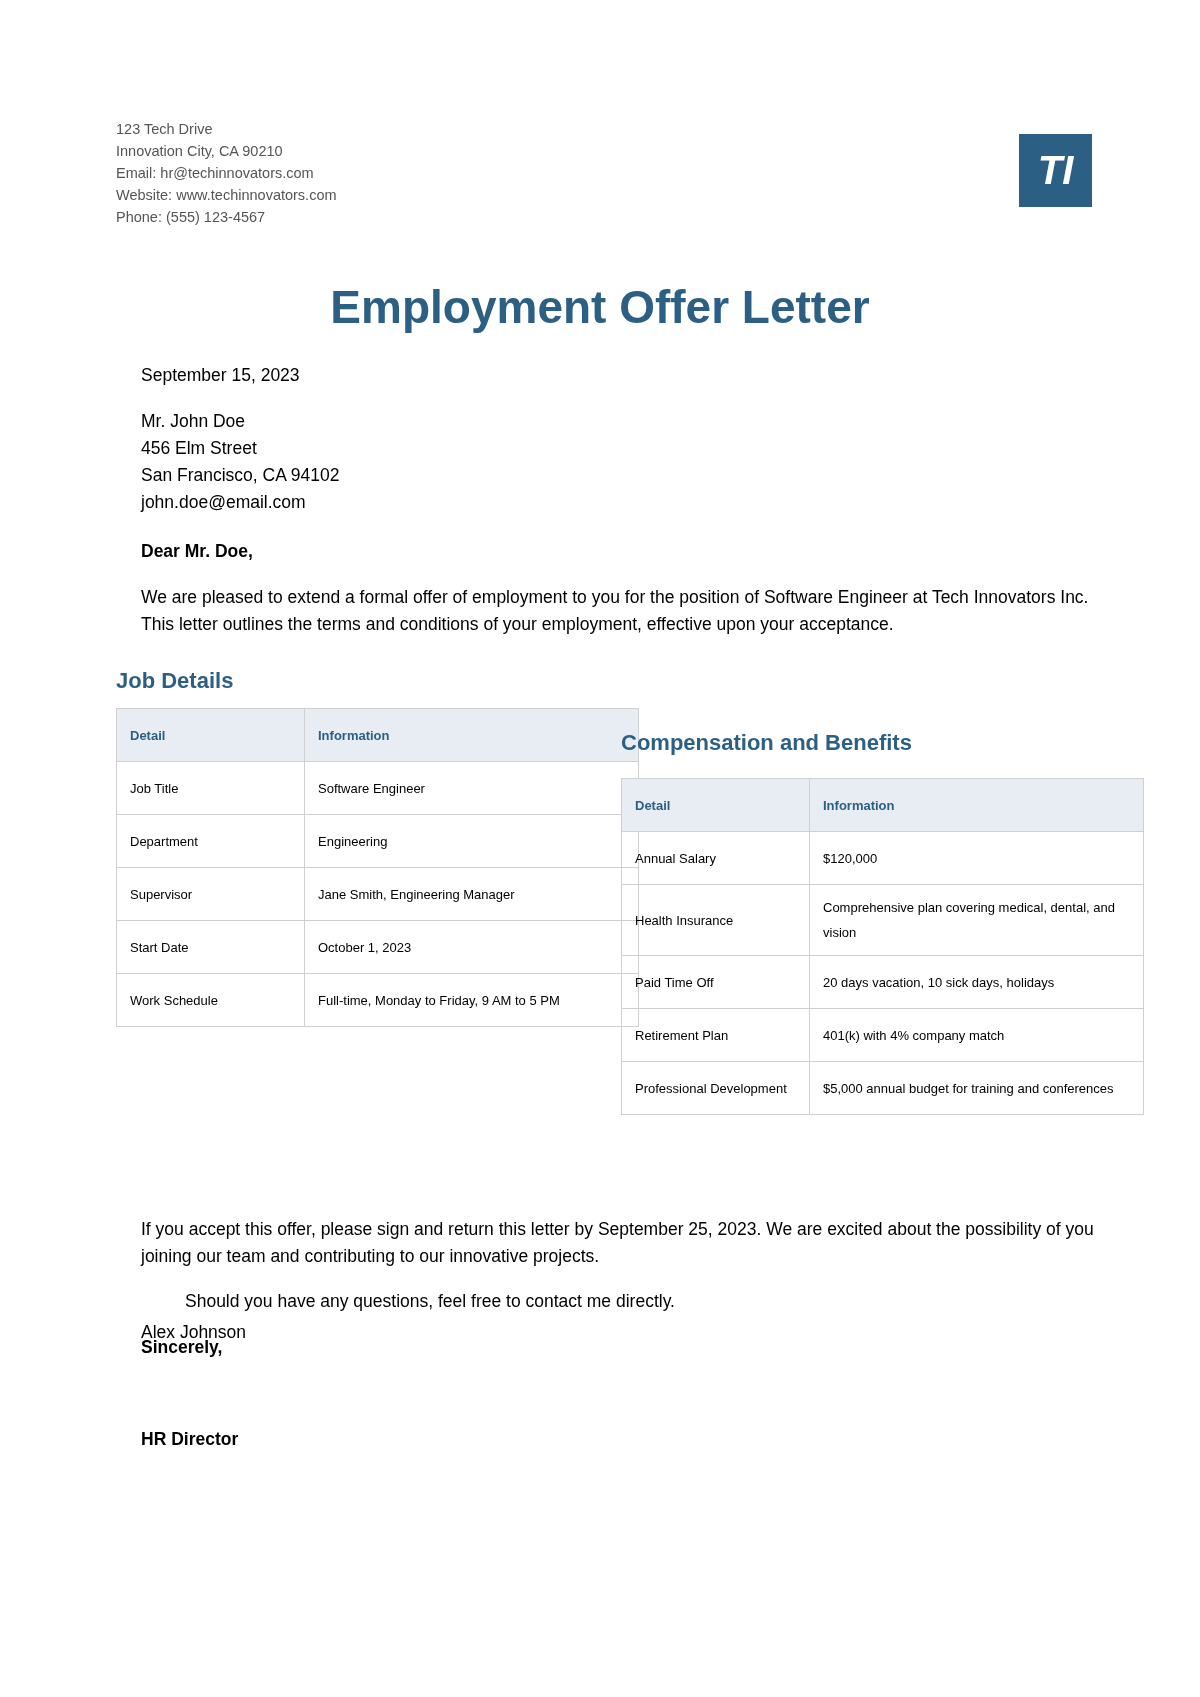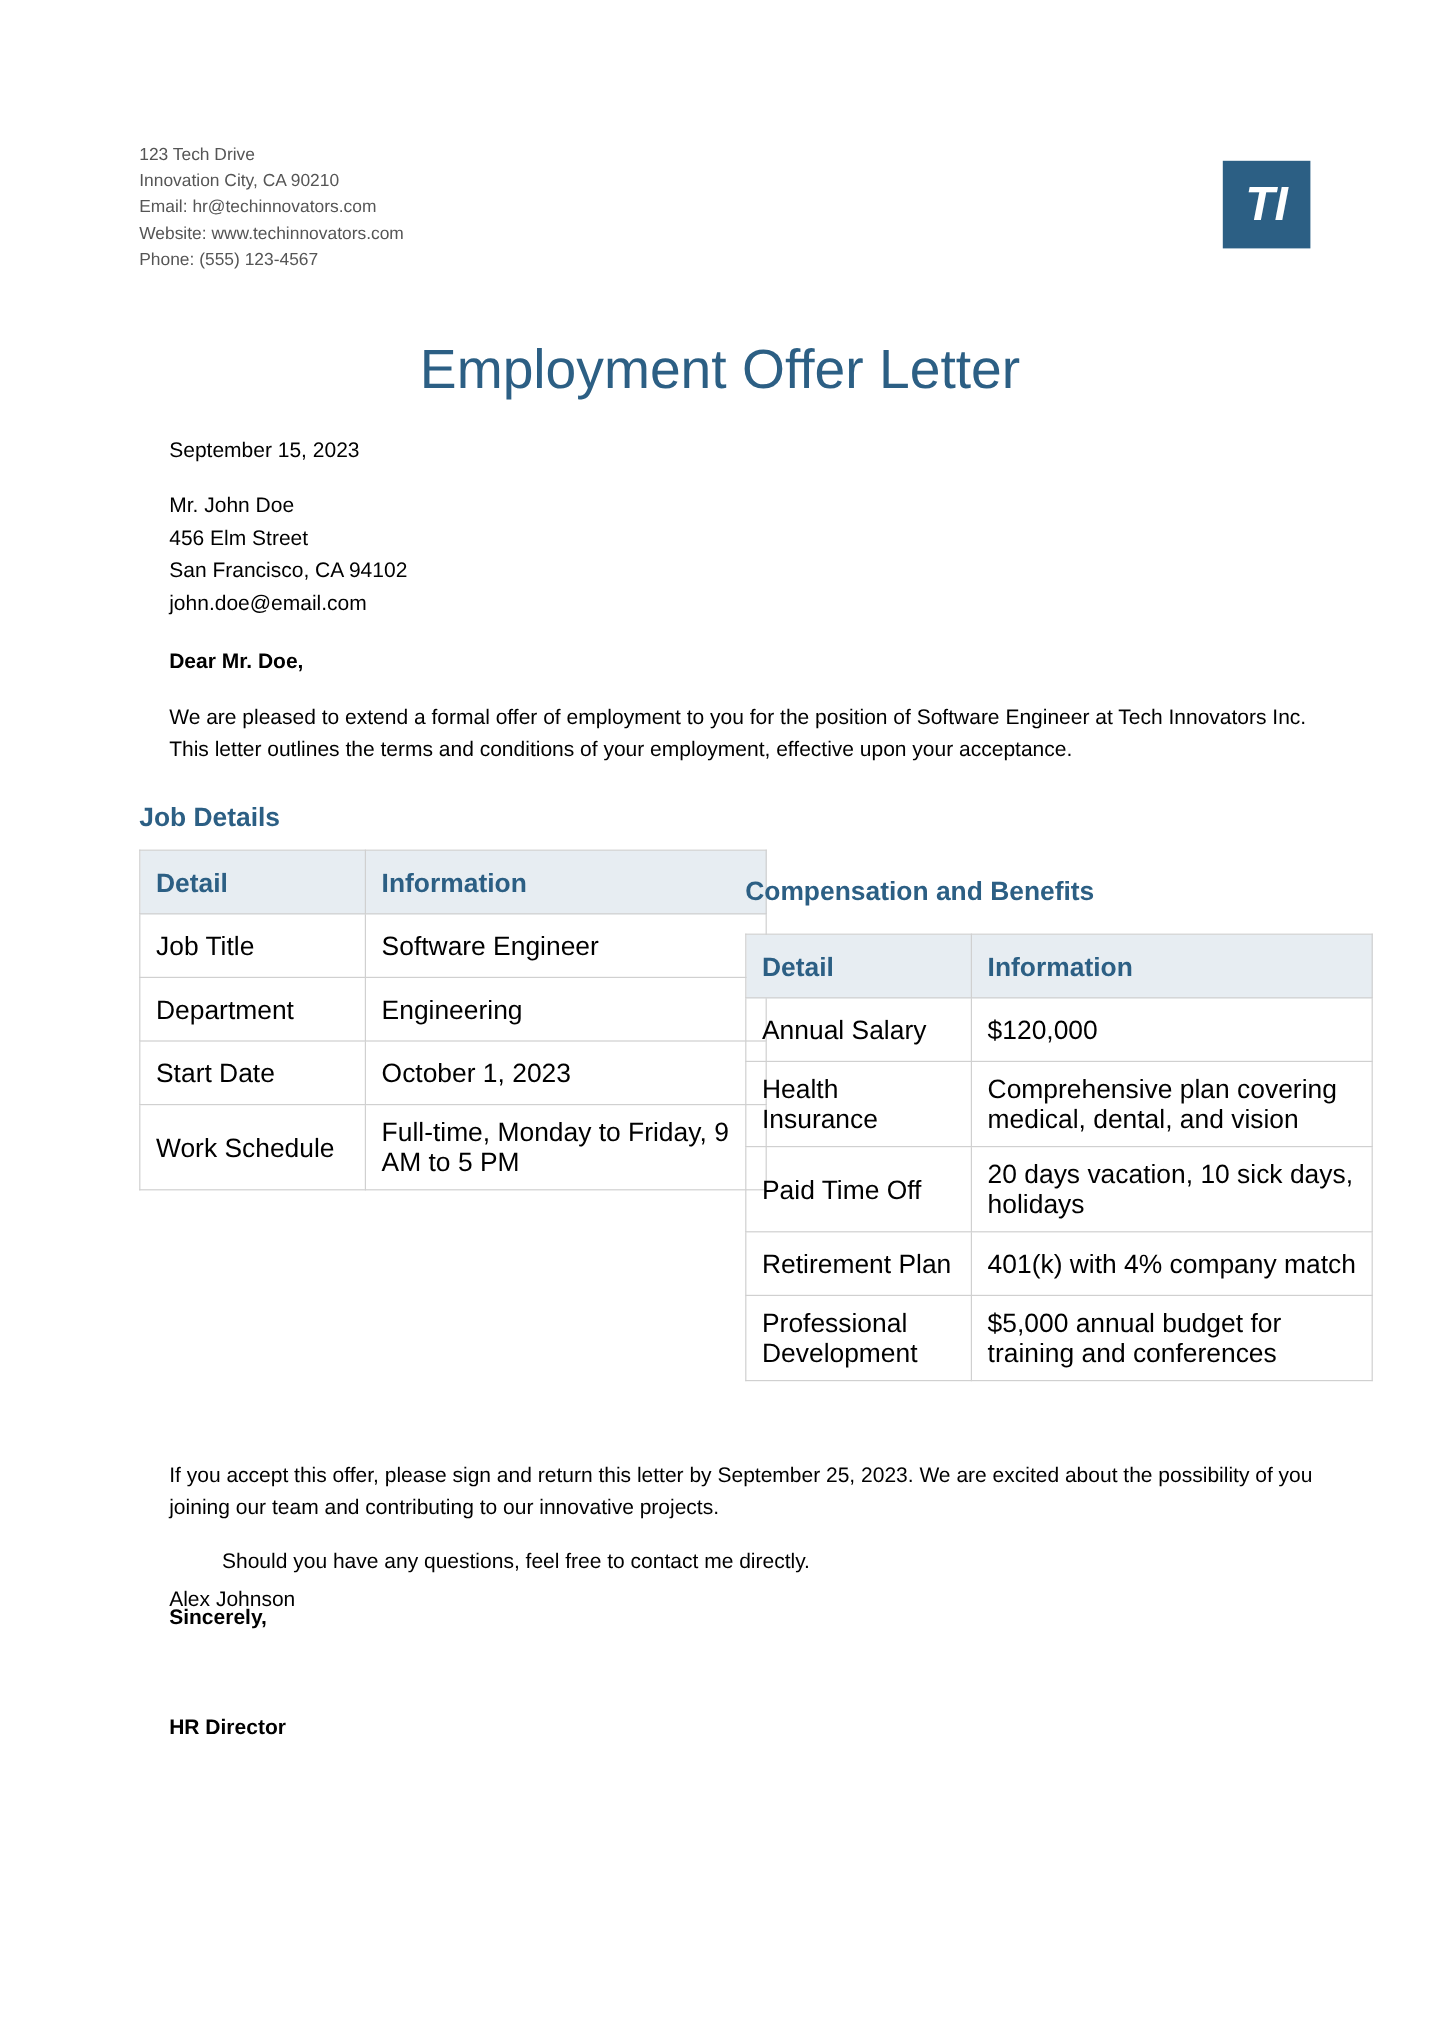--- a/index.html
+++ b/index.html
@@ -1,23 +1,23 @@
 <!DOCTYPE html>
 <html><head>
 <meta charset="utf-8">
 <style>
   html, body { margin:0; padding:0; background:#fff; }
   body { width:1200px; height:1697px; position:relative; font-family:"Liberation Sans", sans-serif; color:#000; }
   .address { position:absolute; left:116px; top:118px; font-size:14.5px; line-height:22px; color:#555; }
   .logo { position:absolute; left:1019px; top:134px; width:73px; height:73px; background:#2c5f84; color:#fff; font-weight:bold; font-size:40px; display:flex; align-items:center; justify-content:center;font-style:italic; }
-  .title { position:absolute; left:0; width:1200px; top:280px; text-align:center; font-size:46px; font-weight:normal; color:#2c5f84; margin:0; }
+  .title { position:absolute; left:0; width:1200px; top:280px; text-align:center; font-size:46px; font-weight:bold; color:#2c5f84; margin:0; }
   .txt { position:absolute; left:116px; font-size:17.5px; line-height:27px;margin-left:25px; }
   .bold { font-weight:bold; }
   h2.section { position:absolute; margin:0; font-size:22px; font-weight:bold; color:#2c5f84; }
-  table.tbl { position:absolute; border-collapse:collapse; width:523px; font-size:22px;padding-left:20px; }
+  table.tbl { position:absolute; border-collapse:collapse; width:523px; font-size:13px;padding-left:20px; }
   table.tbl th, table.tbl td { border:1px solid #d0d0d0; padding:10px 13px; text-align:left; vertical-align:middle; line-height:25px; }
   table.tbl th { background:#e7edf2; color:#2c5f84; font-weight:bold; height:32px; }
   table.tbl td:first-child, table.tbl th:first-child { width:161px; }
   table.tbl td { height:32px; }
 </style>
 </head>
 <body>
 
 <div class="address">
   <div>123 Tech Drive</div>
@@ -52,20 +52,24 @@
     <th>Detail</th>
     <th>Information</th>
   </tr>
   <tr>
     <td>Job Title</td>
     <td>Software Engineer</td>
   </tr>
   <tr>
     <td>Department</td>
     <td>Engineering</td>
+  </tr>
+  <tr>
+    <td>Supervisor</td>
+    <td>Jane Smith, Engineering Manager</td>
   </tr>
   <tr>
     <td>Start Date</td>
     <td>October 1, 2023</td>
   </tr>
   <tr>
     <td>Work Schedule</td>
     <td>Full-time, Monday to Friday, 9 AM to 5 PM</td>
   </tr>
 </tbody>

